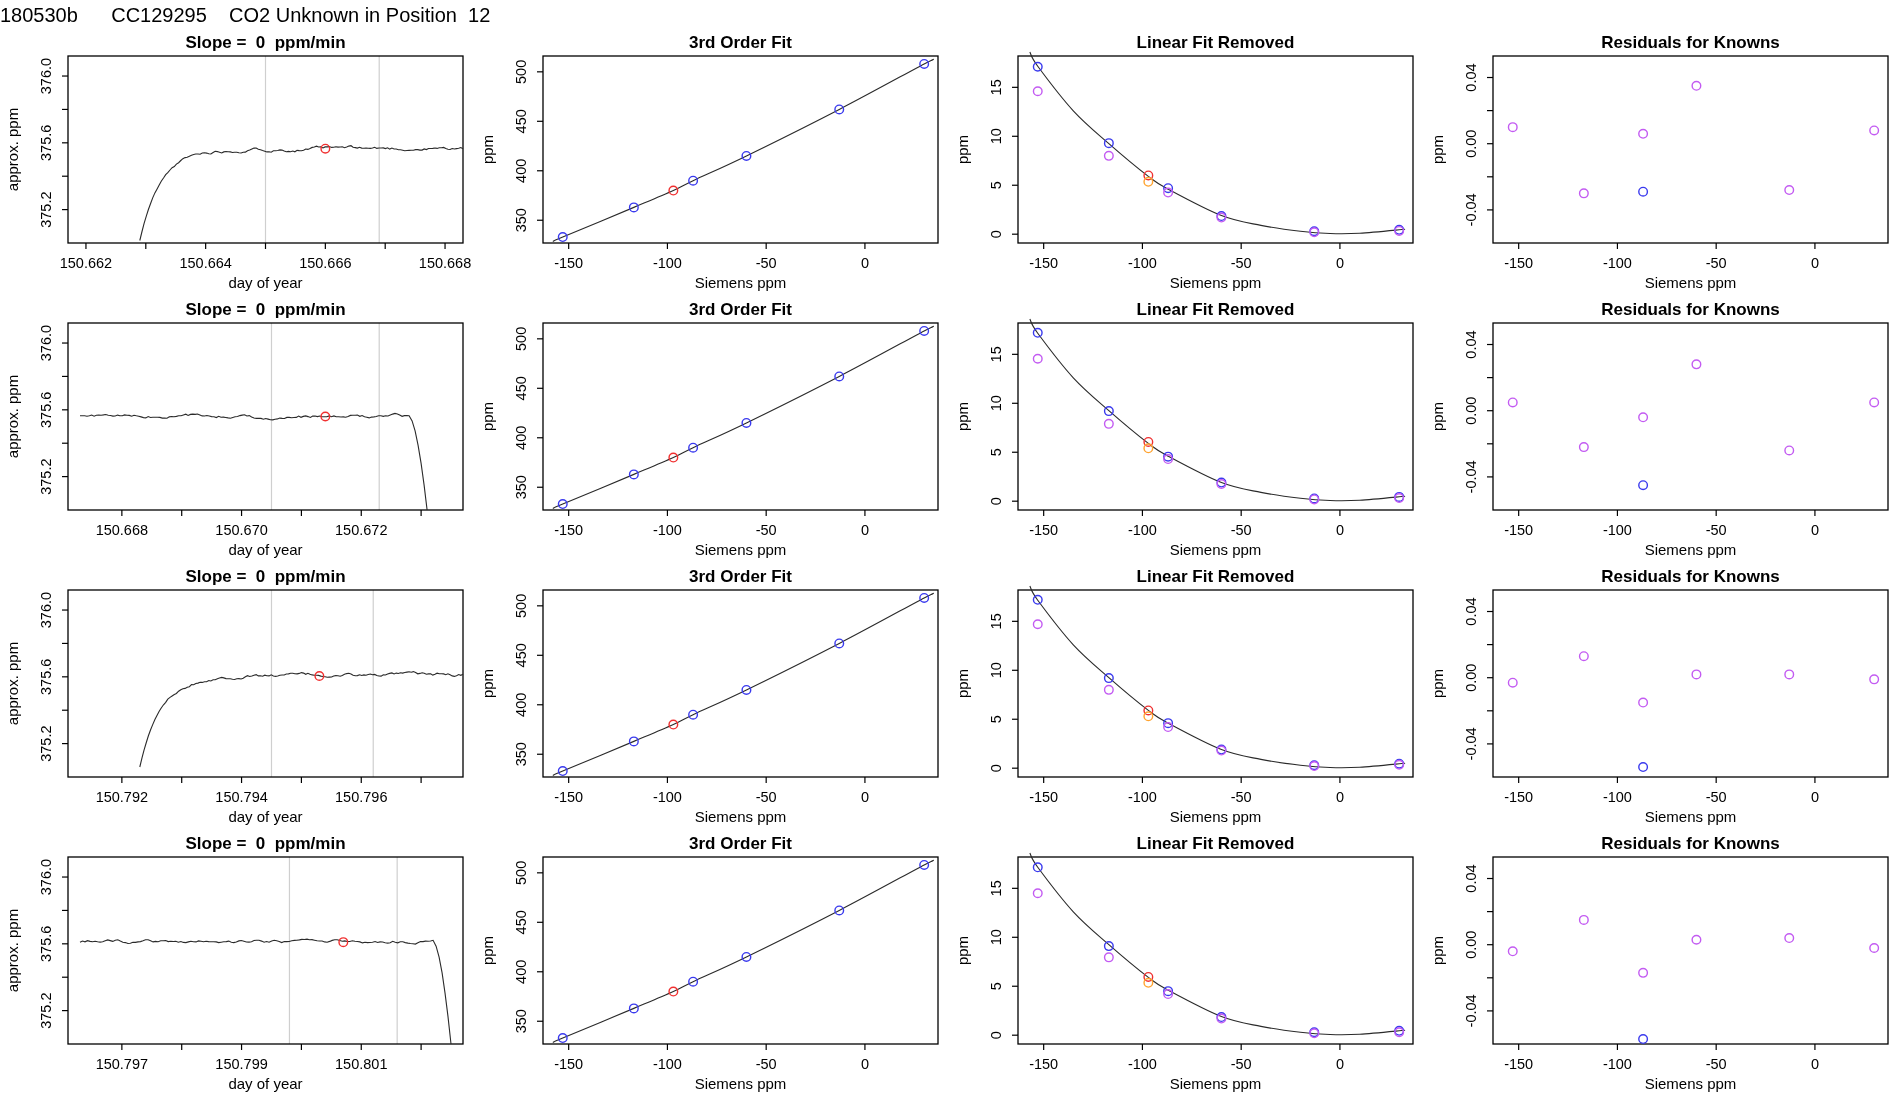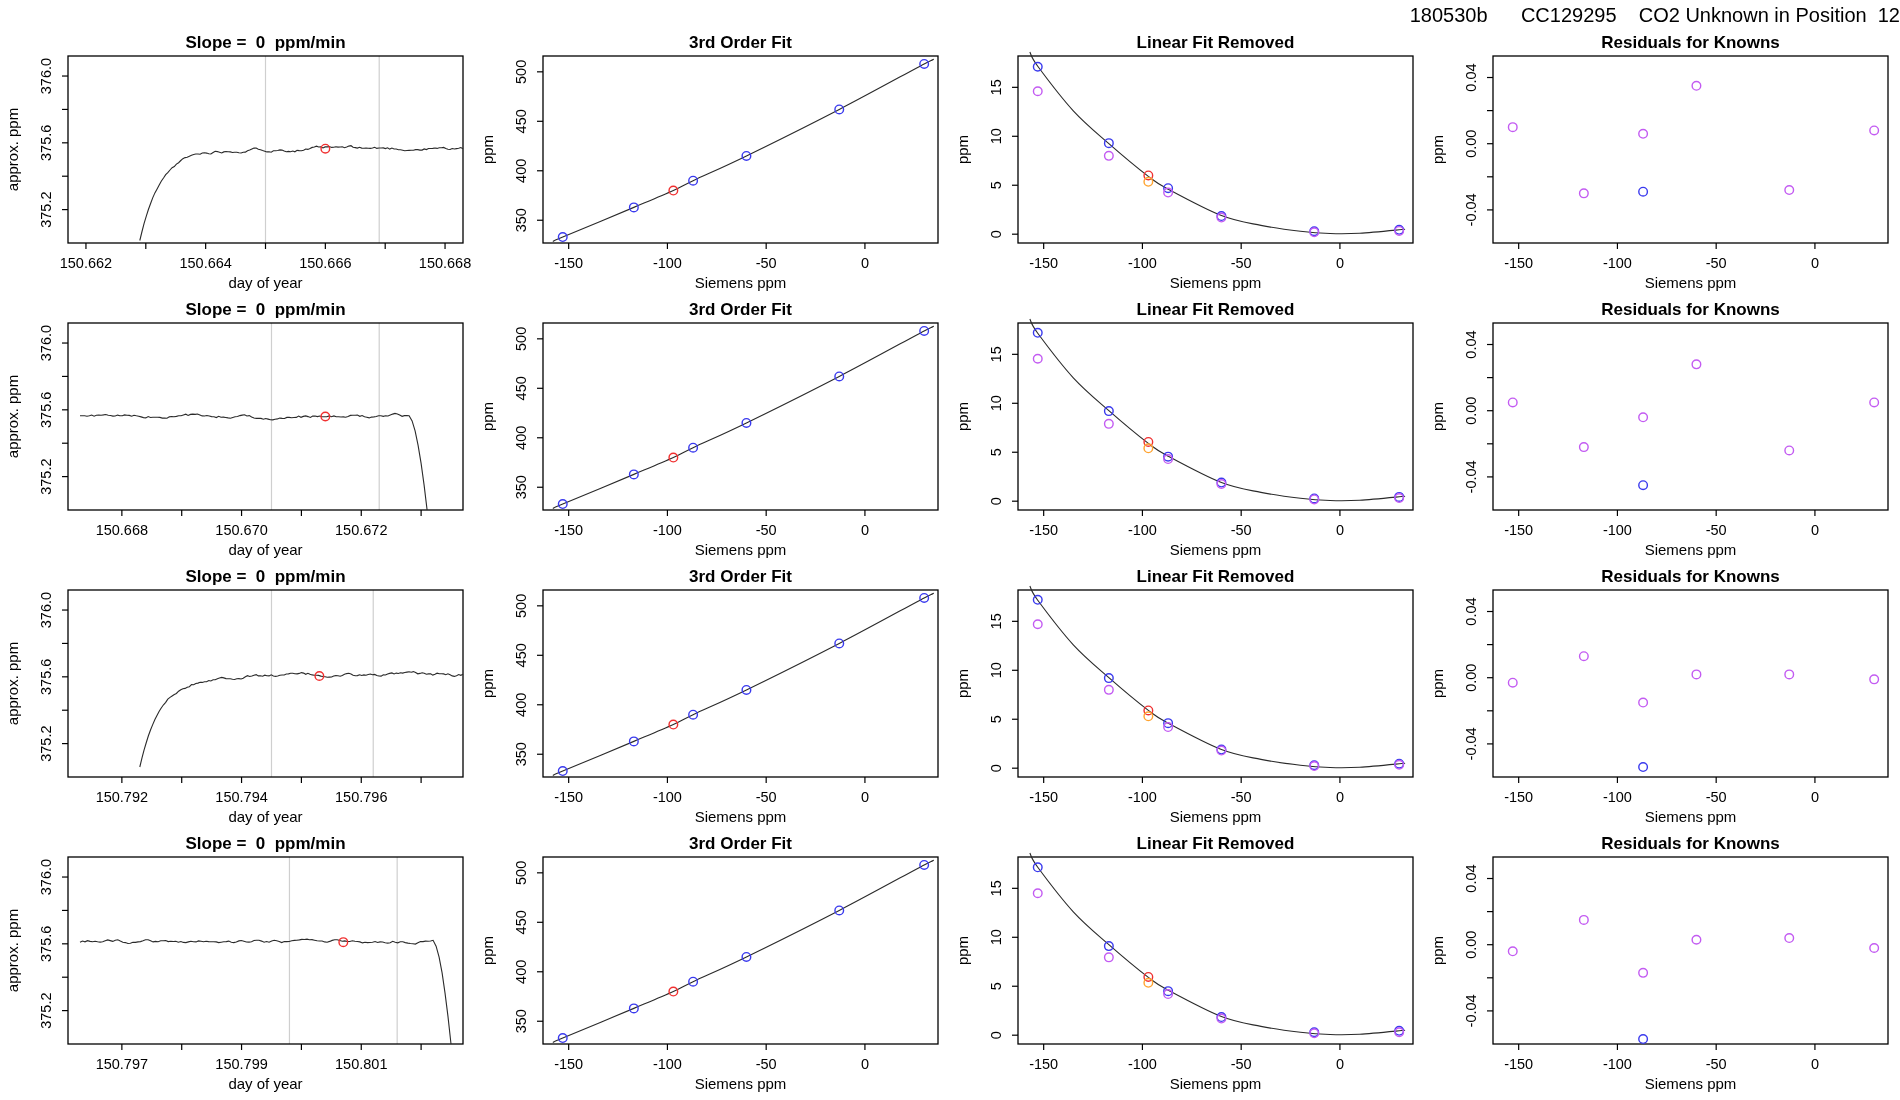--- a/index.html
+++ b/index.html
@@ -1,17 +1,17 @@
 <!DOCTYPE html>
 <html><head>
 <meta charset="utf-8">
 <style>
   html,body{margin:0;padding:0;background:#ffffff;}
   body{width:1900px;height:1100px;font-family:"Liberation Sans",sans-serif;color:#000;}
-  .fig-title{height:30px;line-height:30px;text-align:right;font-size:20px;white-space:pre;}
+  .fig-title{height:30px;line-height:30px;text-align:left;font-size:20px;white-space:pre;}
   .grid{display:grid;grid-template-columns:repeat(4,475px);grid-auto-rows:267px;}
   .cell{position:relative;}
   svg text{white-space:pre;}
 </style>
 </head>
 <body>
 
 <div class="fig-title">180530b      CC129295    CO2 Unknown in Position  12</div>
 
 <div class="grid">

